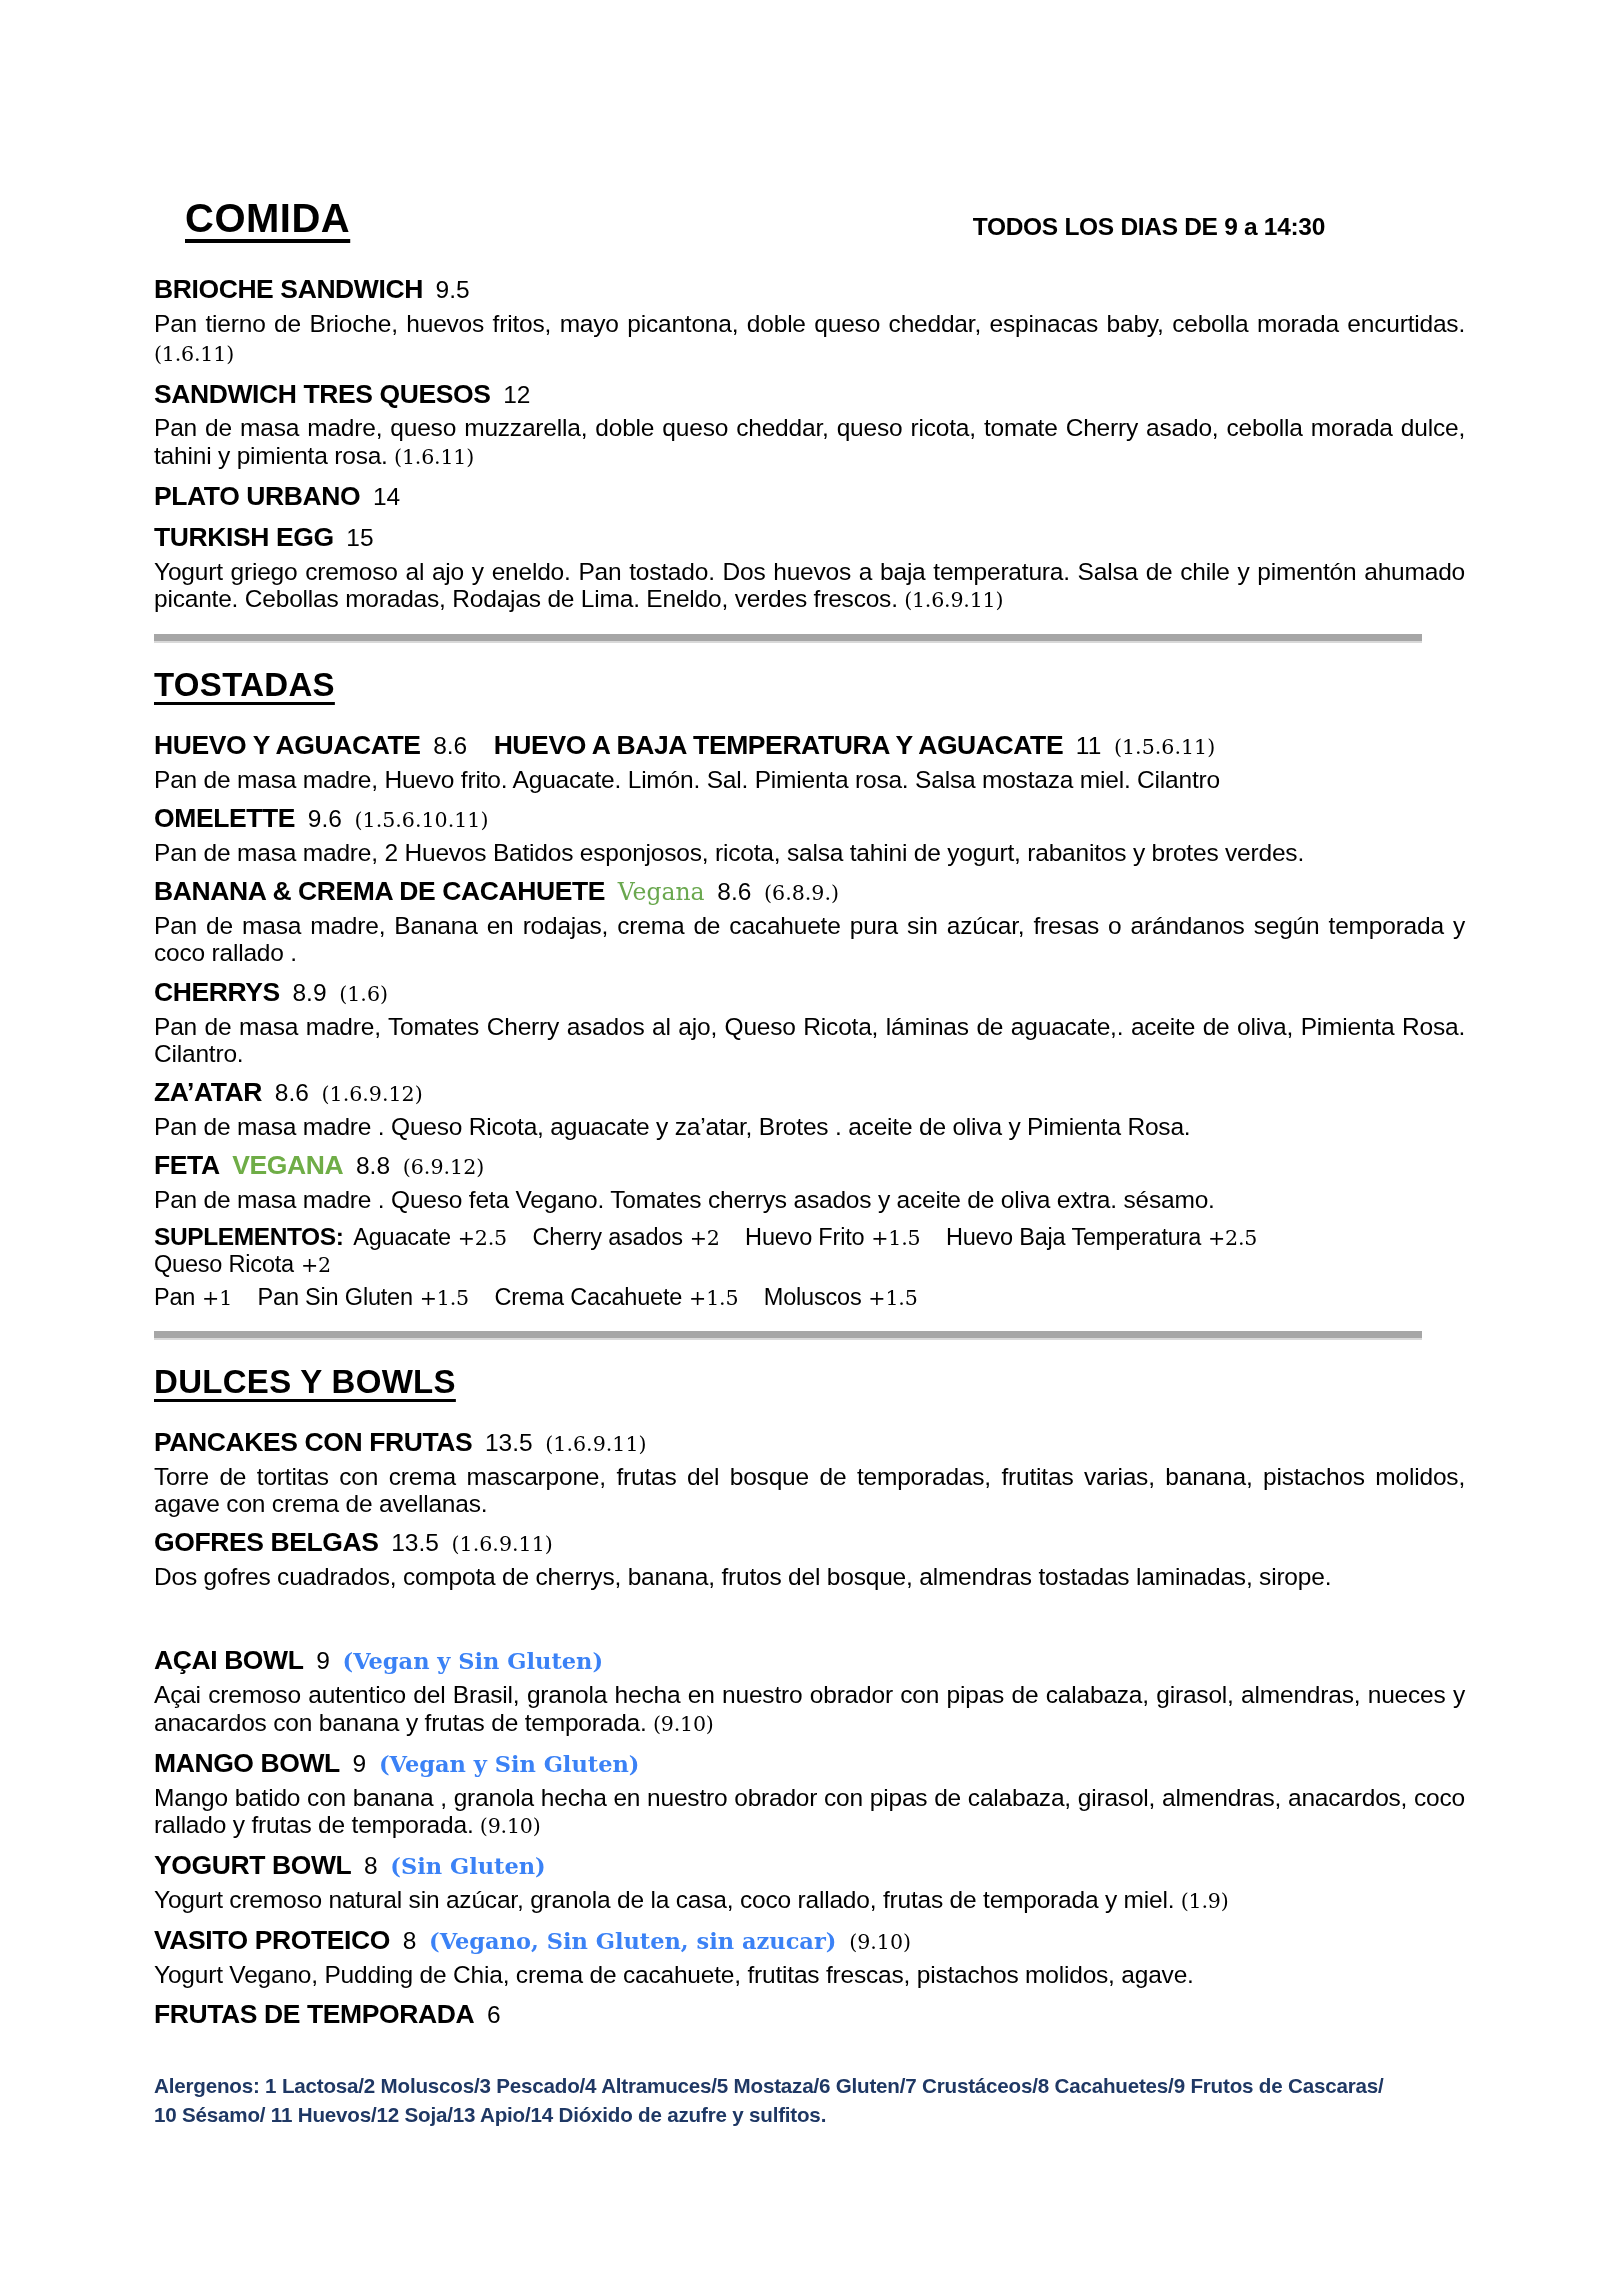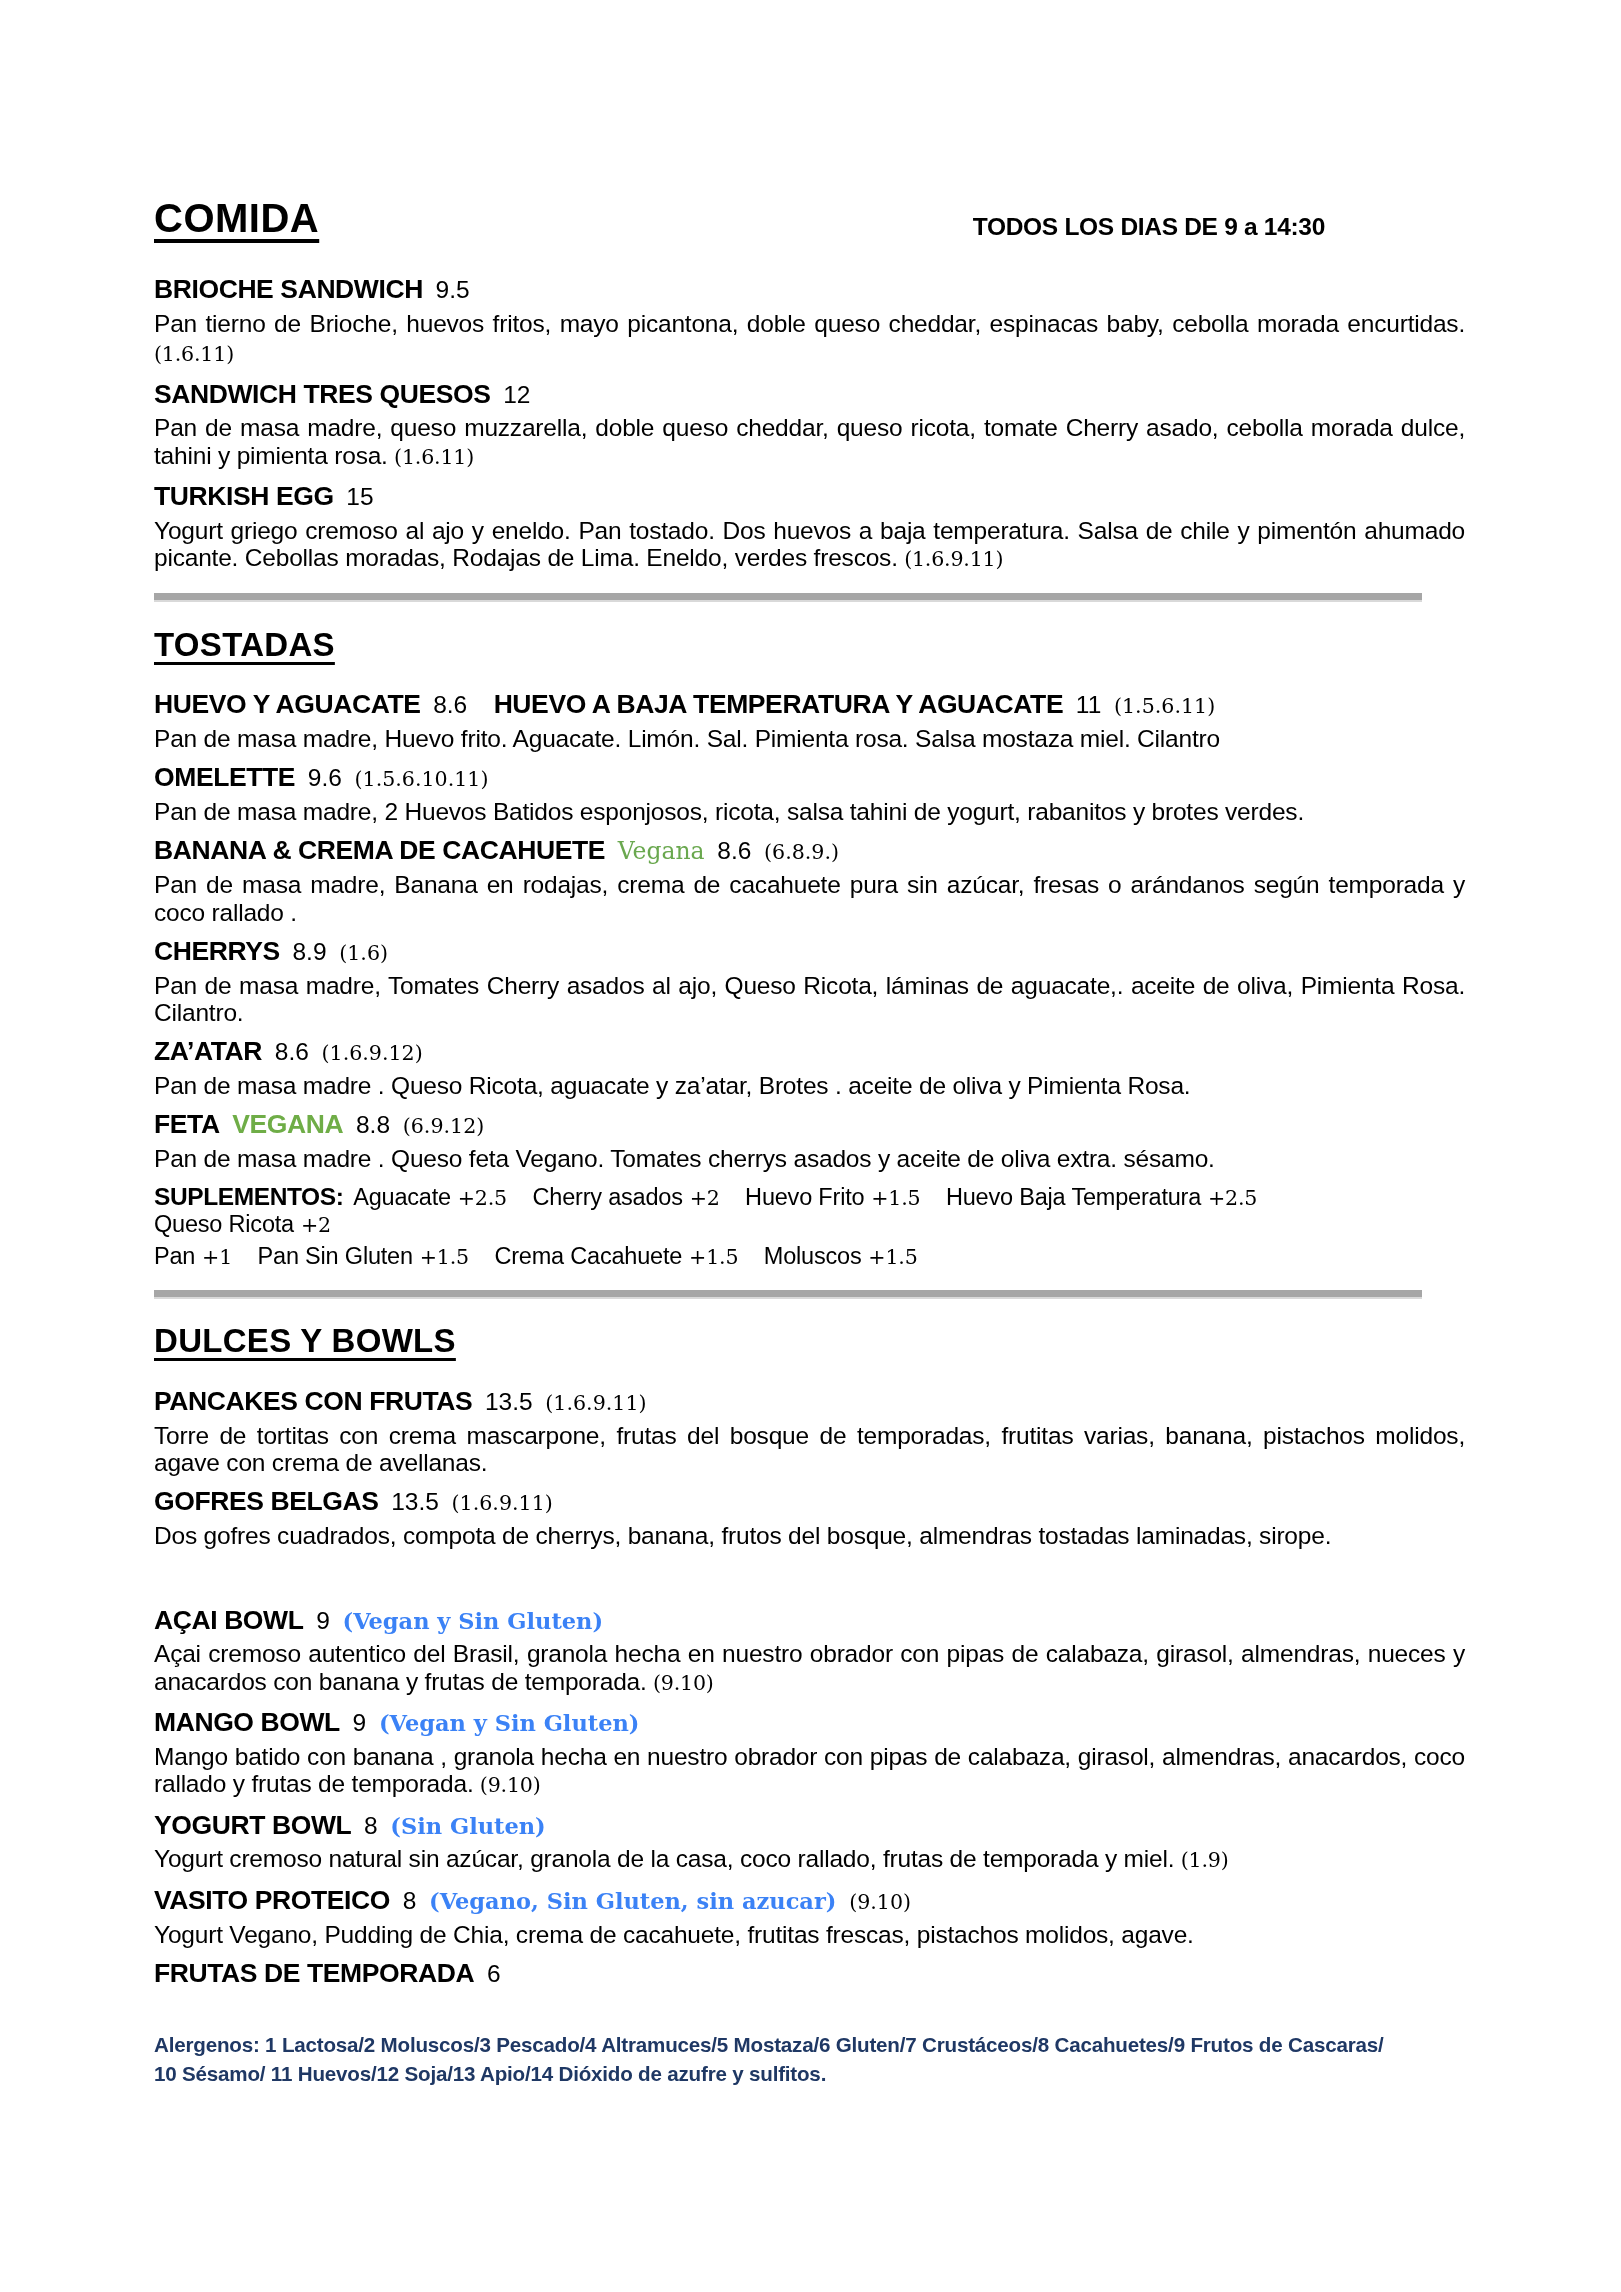--- a/index.html
+++ b/index.html
@@ -5,21 +5,21 @@
   html,body{margin:0;padding:0;background:#e9e9e9;}
   .page{
     width:1621px;height:2293px;box-sizing:border-box;background:#ffffff;
     padding:196px 156px 0 154px;overflow:hidden;position:relative;
     font-family:"Liberation Sans",sans-serif;color:#000;
   }
   
   .header{display:flex;align-items:flex-end;margin-bottom:33px;}
   .page-title{
     font-size:40px;font-weight:800;letter-spacing:0.5px;
-    text-decoration:underline;text-decoration-thickness:3.9px;text-underline-offset:6.9px;
+    text-decoration:underline;text-decoration-thickness:3.9px;text-underline-offset:6.9px;margin-left:31px;
   }
   .schedule{margin-left:auto;margin-right:140px;font-size:24.5px;font-weight:700;letter-spacing:-0.3px;}
   
   .section-title{
     font-size:33px;font-weight:800;letter-spacing:0.3px;margin:23.5px 0 25.5px;
     text-decoration:underline;text-decoration-thickness:2.9px;text-underline-offset:5.9px;
     display:inline-block;
   }
   .section-title-wrap{margin:0;}
   
@@ -69,20 +69,24 @@
 
     <div class="menu-item">
       <div class="title-line">
         <span class="name">SANDWICH TRES QUESOS</span>
         <span class="price">12</span>
       </div>
       <p class="desc"><span>Pan de masa madre, queso muzzarella, doble queso cheddar, queso ricota, tomate Cherry asado, cebolla morada dulce, tahini y pimienta rosa.</span><span class="allerg"> (1.6.11)</span></p>
     </div>
 
     <div class="menu-item">
+      <div class="title-line">
+        <span class="name">PLATO URBANO</span>
+        <span class="price">14</span>
+      </div>
     </div>
 
     <div class="menu-item">
       <div class="title-line">
         <span class="name">TURKISH EGG</span>
         <span class="price">15</span>
       </div>
       <p class="desc"><span>Yogurt griego cremoso al ajo y eneldo. Pan tostado. Dos huevos a baja temperatura. Salsa de chile y pimentón ahumado picante. Cebollas moradas, Rodajas de Lima. Eneldo, verdes frescos.</span><span class="allerg">  (1.6.9.11)</span></p>
     </div>
   </div>

